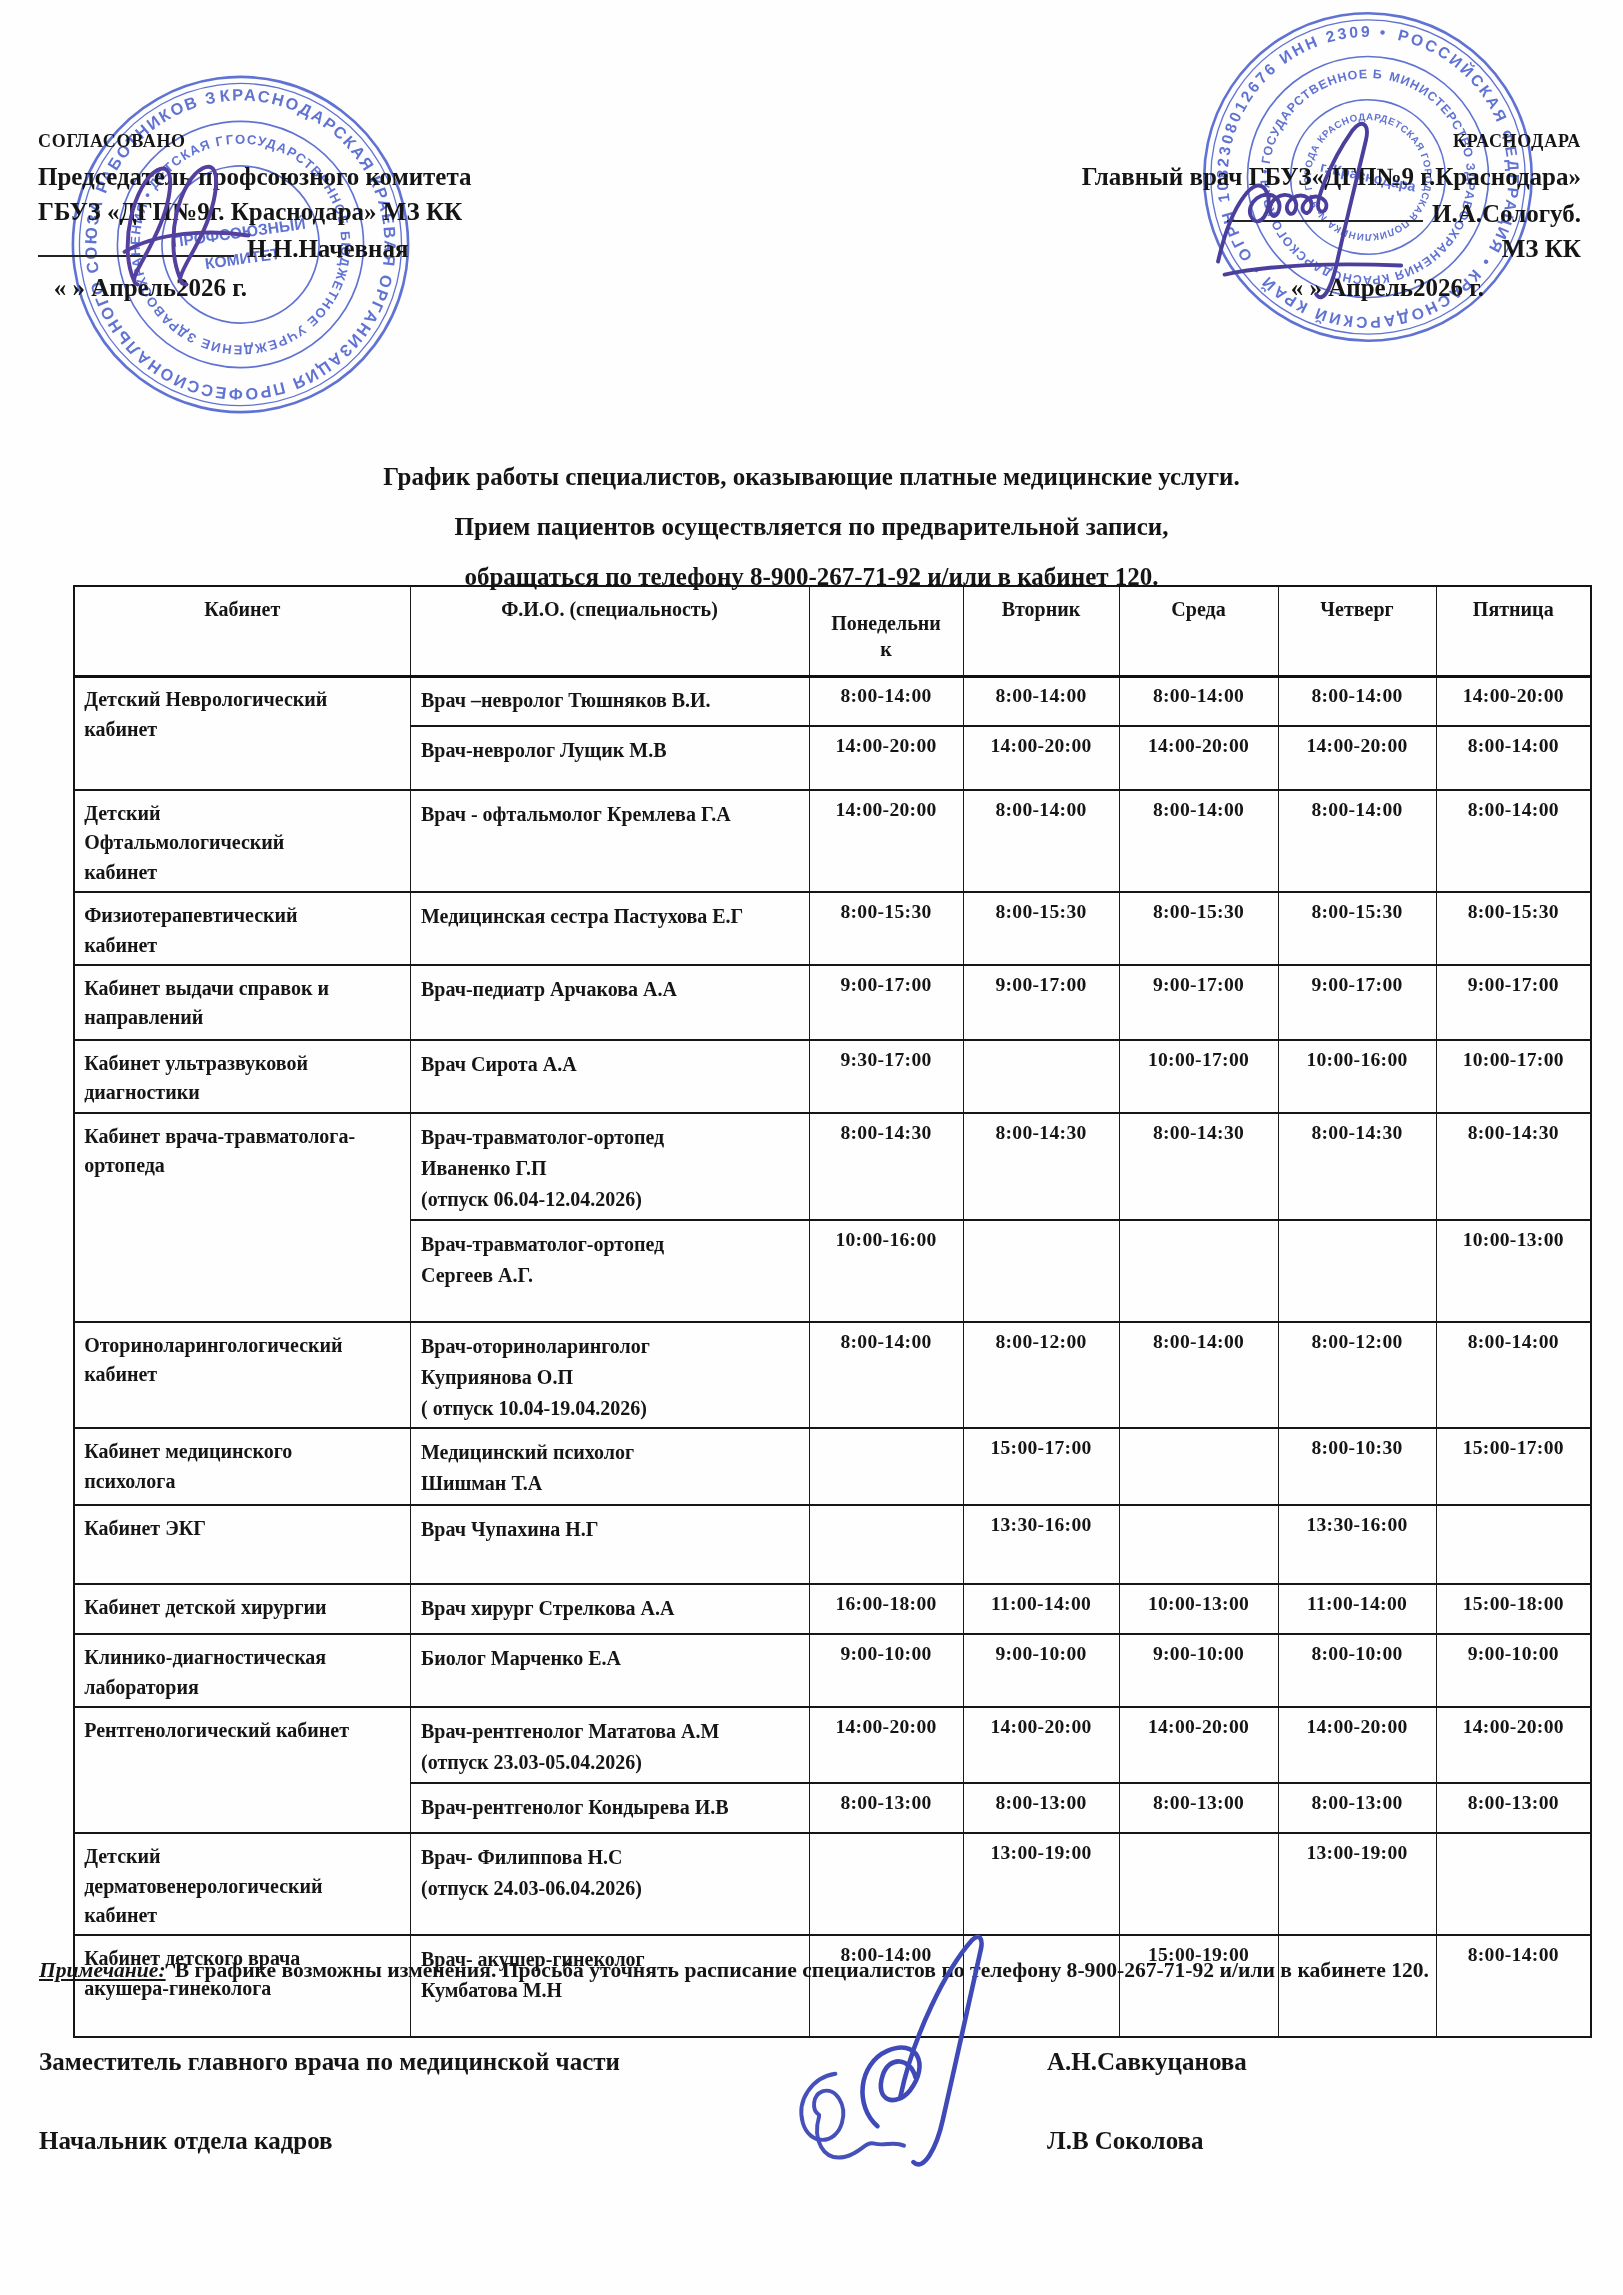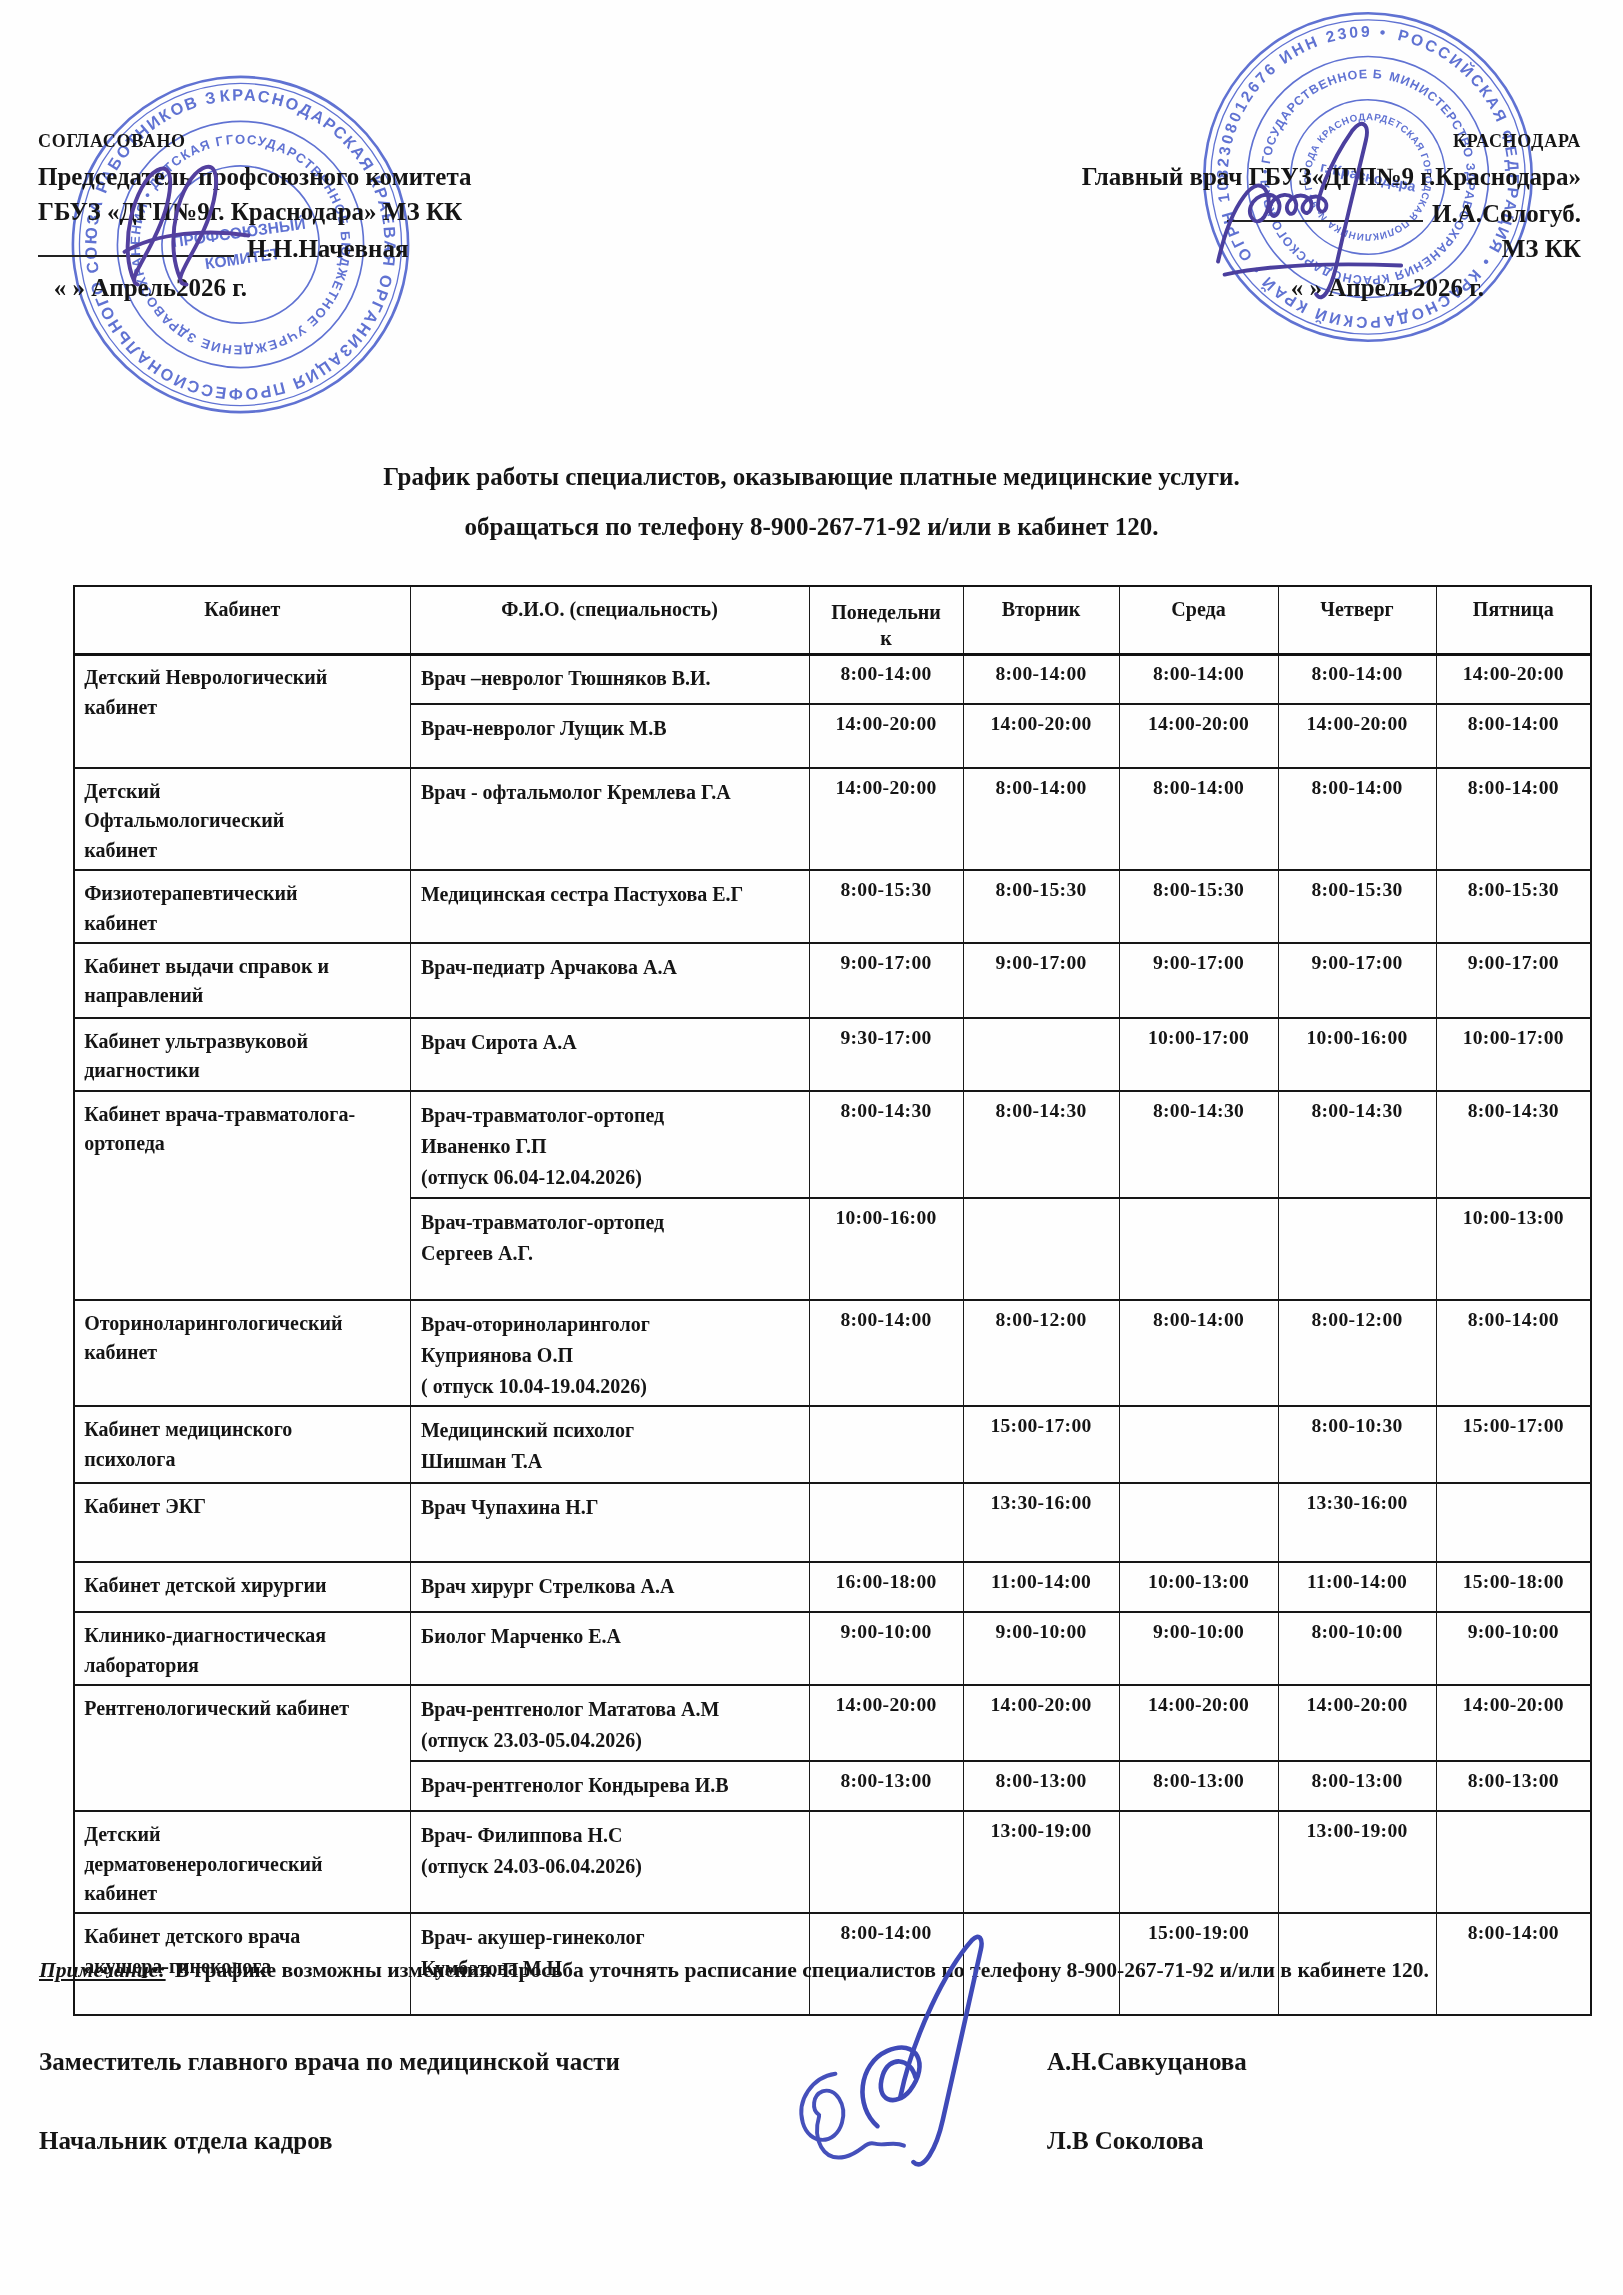--- a/index.html
+++ b/index.html
@@ -25,21 +25,21 @@
     border-collapse:collapse;table-layout:fixed;font-size:20px;font-weight:bold;}
   table.sched,table.sched td,table.sched th{border:1.3px solid #1a1a1a;}
   table.sched{border:2.6px solid #141414;}
   table.sched tr{border-bottom:2.6px solid #161616;}
   table.sched thead tr{border-bottom:3.3px solid #111;}
   table.sched th{font-size:20px;font-weight:bold;text-align:center;vertical-align:top;padding-top:10.5px;}
   table.sched td{vertical-align:top;}
   td.cab{padding:7.9px 6.5px 3.9px 9.2px;white-space:pre-line;line-height:29.5px;text-align:left;}
   td.fio{padding:7.9px 6.5px 3.9px 10.5px;white-space:pre-line;line-height:31px;text-align:left;}
   td.time{text-align:center;padding-top:7.9px;font-size:19.6px;letter-spacing:0.3px;}
-  .wrapday{max-width:110px;margin:1px auto;word-break:break-all;line-height:26px;}
+  .wrapday{max-width:110px;margin:12px auto;word-break:break-all;line-height:26px;}
   
   .note{position:absolute;left:39px;top:1945px;width:1544px;z-index:3;
     font-size:21.6px;font-weight:bold;line-height:50px;text-align:justify;}
   .note .lbl{font-style:italic;text-decoration:underline;margin-right:9.2px;}
   .sigrow{position:absolute;left:39px;width:1545px;z-index:3;font-size:25px;font-weight:bold;}
   .sigrow1{top:2048px;}
   .sigrow2{top:2127px;}
   .sigrow .name{position:absolute;left:1008px;top:0;}
   
   .stamp{position:absolute;z-index:1;opacity:.8;}
@@ -122,20 +122,21 @@
 
   <svg class="ink" style="left:1205px;top:111px;" width="255" height="203" viewBox="0 0 390 310">
     <g stroke="#4b3f9e" stroke-width="6" fill="none" stroke-linecap="round">
       <path d="M20,230 C40,140 80,90 95,125 C105,150 82,185 70,160 C62,140 90,118 108,132 C122,143 108,172 100,155 C95,138 118,120 134,132 C147,142 134,168 126,152 C121,138 142,122 158,133 C170,142 158,165 150,152 C145,140 165,124 180,134 C192,142 182,162 174,150 C168,140 190,80 225,30 C240,10 252,20 246,45 C236,88 215,170 200,240 C192,272 180,295 170,280"></path>
       <path d="M30,250 C100,235 200,232 300,236"></path>
     </g>
   </svg>
 
   <div class="doc-title">
     <div>График работы специалистов, оказывающие платные медицинские услуги.</div>
+    <div>Прием пациентов осуществляется по предварительной записи,</div>
     <div>обращаться по телефону 8-900-267-71-92 и/или в кабинет 120.</div>
   </div>
 
   <table class="sched">
     <colgroup>
       <col style="width:336px">
         <col style="width:399px">
         <col style="width:154px">
       <col style="width:156px">
         <col style="width:159px">

